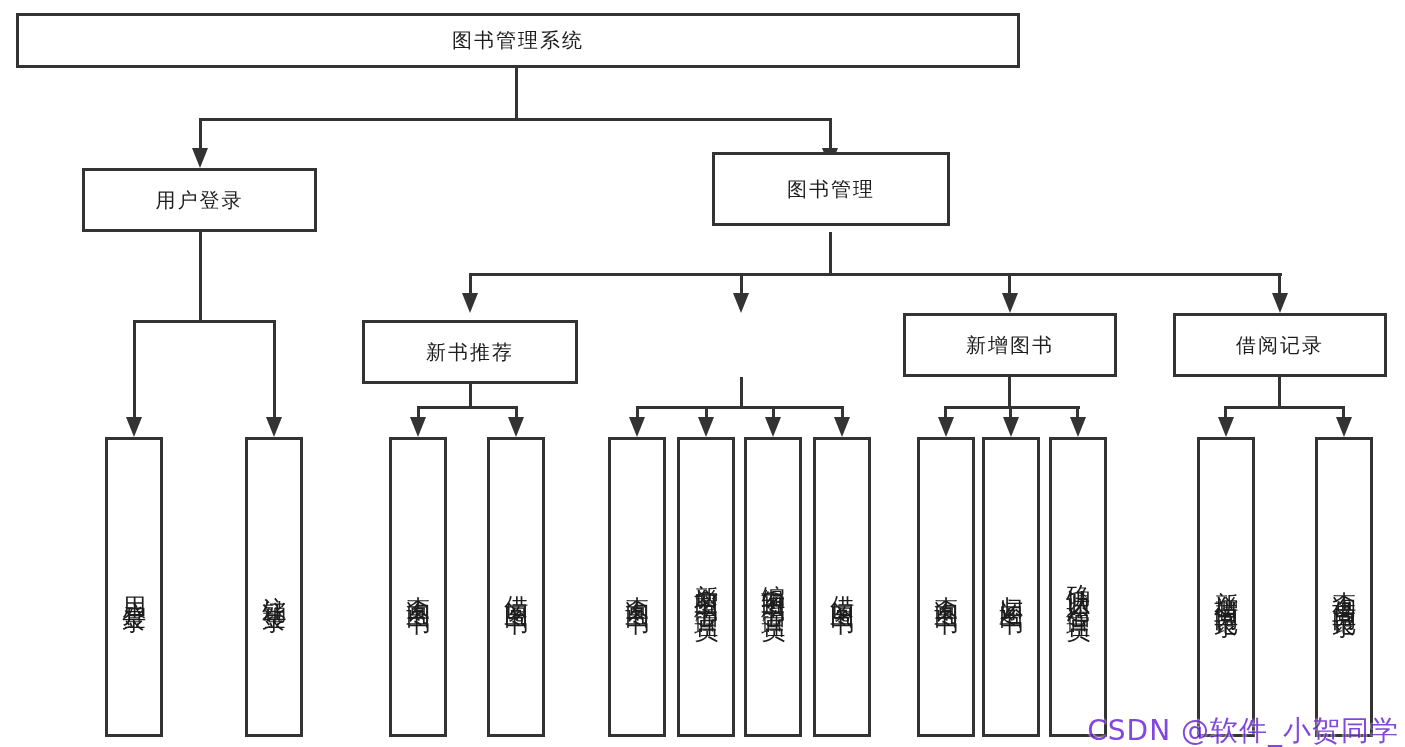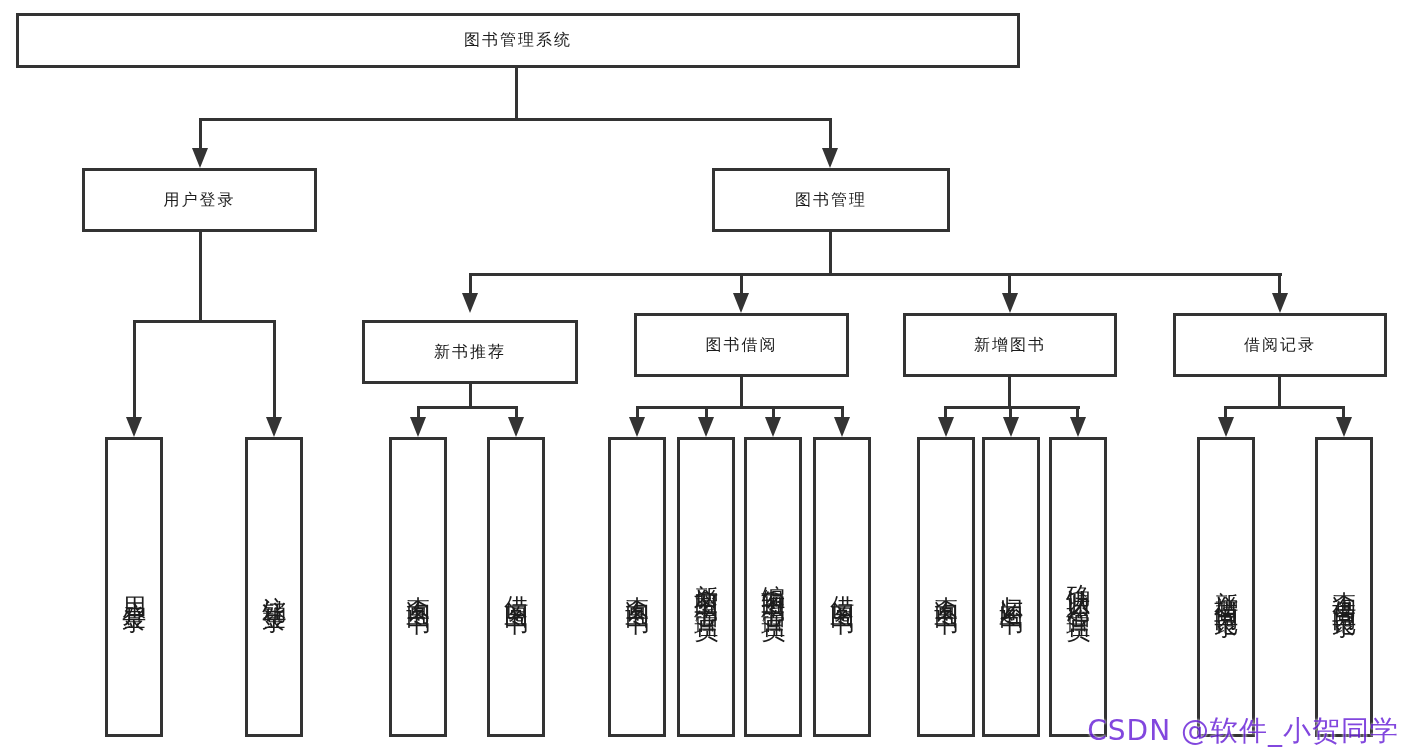--- a/index.html
+++ b/index.html
@@ -11,21 +11,21 @@
     overflow:hidden;
   }
   .box{
     position:absolute;
     box-sizing:border-box;
     background:#ffffff;
     border:3px solid #333333;
     display:flex;align-items:center;justify-content:center;
     color:#1c1c1c;
   }
-  .hbox{font-size:16px;letter-spacing:2px;white-space:nowrap;text-align:center;}
+  .hbox{font-size:20px;letter-spacing:2px;white-space:nowrap;text-align:center;}
   .vbox{
     writing-mode:vertical-rl;
     text-orientation:mixed;
     font-size:24px;
     letter-spacing:5px;
     line-height:1.1;
   }
   .hline,.vline{position:absolute;background:#333333;}
   .hline{height:3px;}
   .vline{width:3px;}
@@ -111,29 +111,26 @@
   <div class="vline" style="left:1342px;top:406px;height:13px"></div>
   <div class="arr" style="left:1336px;top:417px"></div>
 
   <div class="box hbox" style="left:16px;top:13px;width:1004px;height:55px">
     <span>图书管理系统</span>
   </div>
 
   <div class="box hbox" style="left:82px;top:168px;width:235px;height:64px">
     <span>用户登录</span>
   </div>
-  <div class="box hbox" style="left:712px;top:168px;width:238px;height:64px">
+  <div class="box hbox" style="left:712px;top:152px;width:238px;height:74px">
     <span>图书管理</span>
   </div>
 
   <div class="box hbox" style="left:362px;top:320px;width:216px;height:64px">
     <span>新书推荐</span>
-  </div>
-  <div class="box hbox" style="left:634px;top:313px;width:215px;height:64px">
-    <span>图书借阅</span>
   </div>
   <div class="box hbox" style="left:903px;top:313px;width:214px;height:64px">
     <span>新增图书</span>
   </div>
   <div class="box hbox" style="left:1173px;top:313px;width:214px;height:64px">
     <span>借阅记录</span>
   </div>
 
   <div class="box vbox" style="left:105px;top:437px;width:58px;height:300px">
     <span>用户登录</span>

